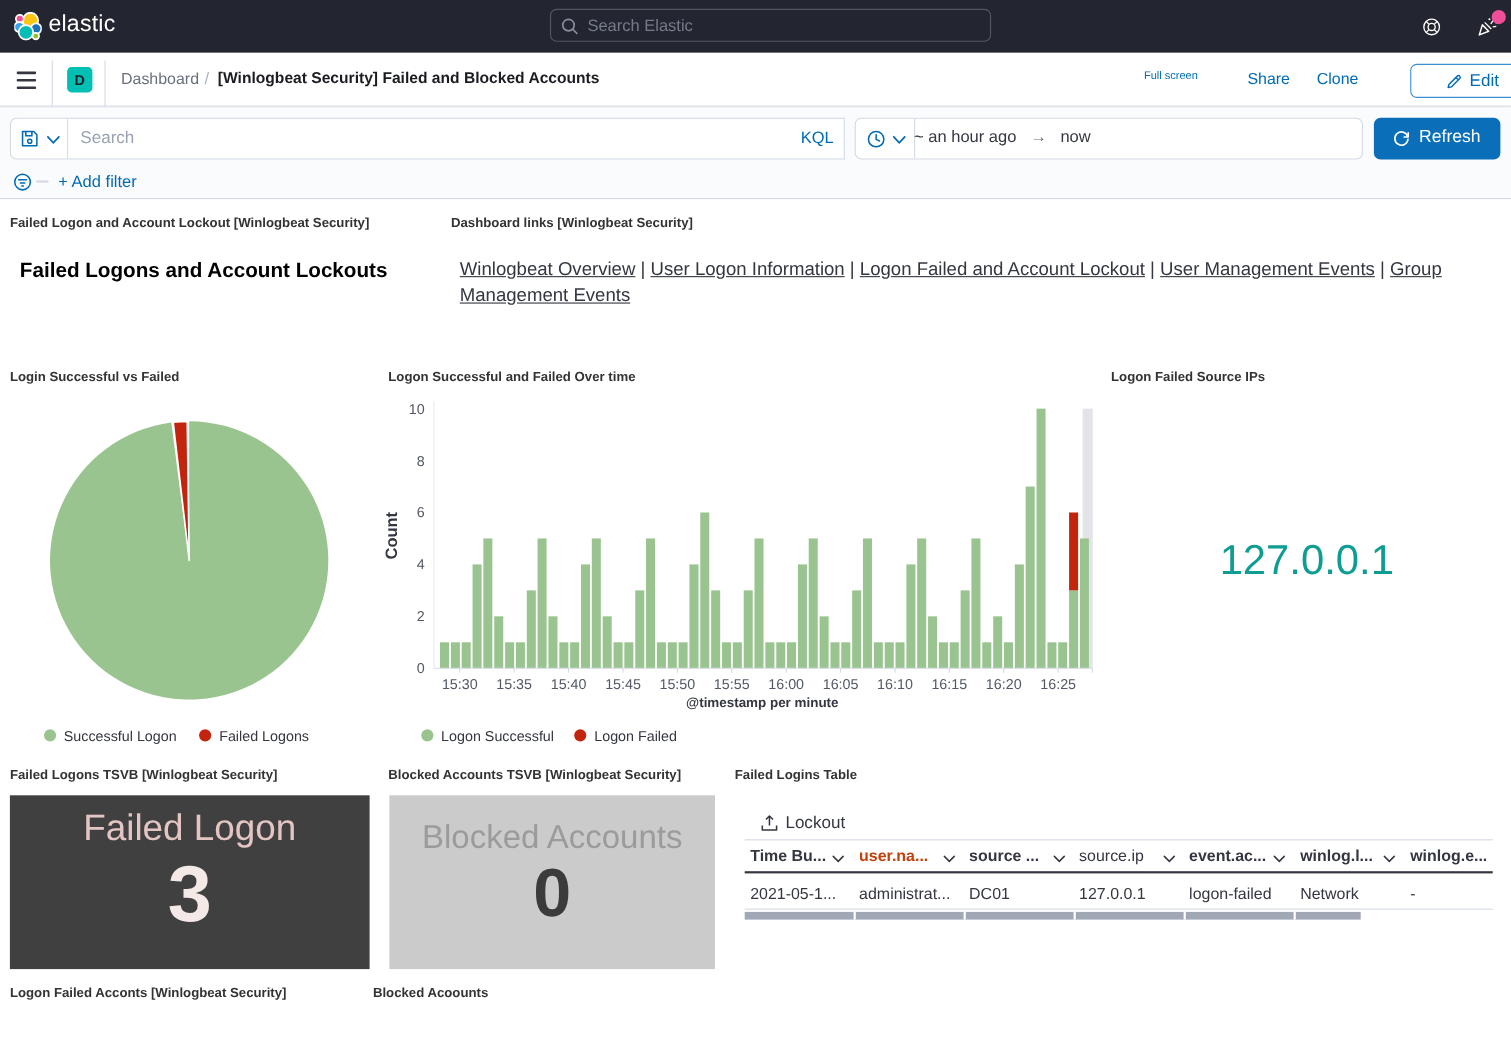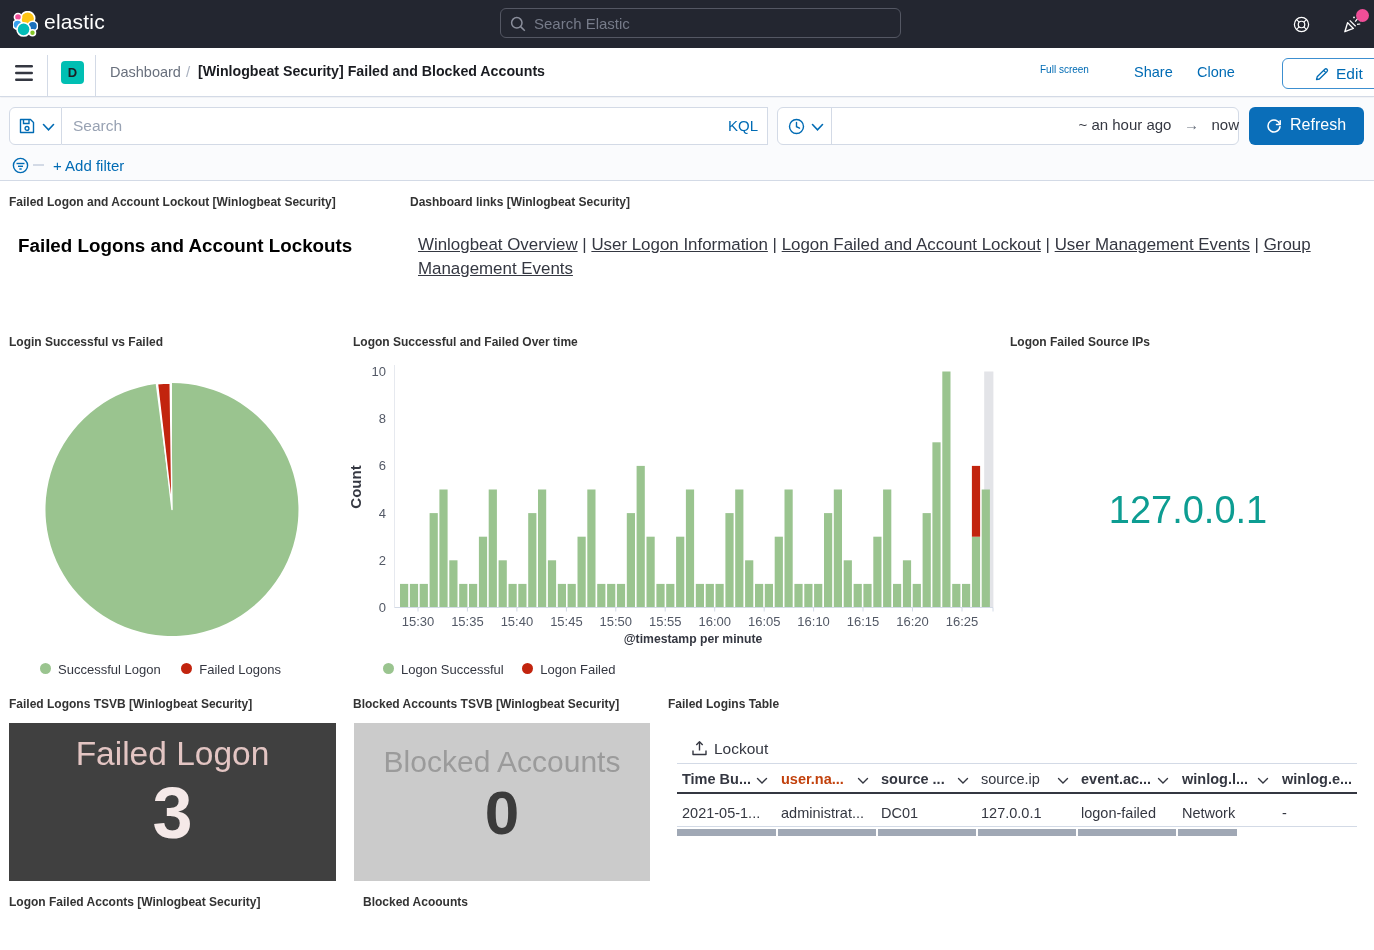--- a/index.html
+++ b/index.html
@@ -95,21 +95,21 @@
 
   <div class="abs" style="left:777px;top:9px;width:462px;height:38px;background:#fff;border:1px solid #d3dae6;border-radius:6px;">
     <svg class="abs" style="left:10px;top:10px;" width="17" height="17" viewBox="0 0 17 17">
       <circle cx="8.5" cy="8.5" r="7" fill="none" stroke="#006bb4" stroke-width="1.4"></circle>
       <path d="M8.5,4.5 V8.7 L11.5,10.2" fill="none" stroke="#006bb4" stroke-width="1.4" stroke-linecap="round"></path>
     </svg>
     <svg class="abs" style="left:33px;top:15px;" width="13" height="9" viewBox="0 0 13 9">
       <path d="M1.5,1.5 L6.5,6.8 L11.5,1.5" fill="none" stroke="#006bb4" stroke-width="1.6" stroke-linecap="round"></path>
     </svg>
     <div class="abs" style="left:53px;top:0;width:1px;height:36px;background:#d3dae6;"></div>
-    <div class="abs" style="left:53px;top:8px;width:408px;text-align:right;font-size:15px;color:#343741;">~ an hour ago&nbsp;&nbsp; <span style="color:#69707d;">→</span> &nbsp;&nbsp;now</div>
+    <div class="abs" style="left:53px;top:8px;width:408px;text-align:left;font-size:15px;color:#343741;">~ an hour ago&nbsp;&nbsp; <span style="color:#69707d;">→</span> &nbsp;&nbsp;now</div>
   </div>
 
   <div class="abs" style="left:1249px;top:9px;width:115px;height:38px;background:#0a6eb9;border-radius:6px;">
     <svg class="abs" style="left:17px;top:11px;" width="16" height="16" viewBox="0 0 16 16">
       <path d="M13.8,6.3 A6,6 0 1 0 14,8.6" fill="none" stroke="#fff" stroke-width="1.5" stroke-linecap="round"></path>
       <path d="M14.2,2.8 V6.5 H10.5" fill="none" stroke="#fff" stroke-width="1.5" stroke-linecap="round" stroke-linejoin="round"></path>
     </svg>
     <div class="abs" style="left:41px;top:9px;font-size:16px;color:#fff;">Refresh</div>
   </div>
 
@@ -312,15 +312,15 @@
 <div class="abs" style="left:1282px;top:805px;font-size:14.5px;color:#343741;">-</div>
 <div class="abs" style="left:776px;top:829px;width:2px;height:7px;background:#fff;z-index:5;"></div>
 <div class="abs" style="left:876px;top:829px;width:2px;height:7px;background:#fff;z-index:5;"></div>
 <div class="abs" style="left:976px;top:829px;width:2px;height:7px;background:#fff;z-index:5;"></div>
 <div class="abs" style="left:1076px;top:829px;width:2px;height:7px;background:#fff;z-index:5;"></div>
 <div class="abs" style="left:1176px;top:829px;width:2px;height:7px;background:#fff;z-index:5;"></div>
 
 <div class="abs" style="left:677px;top:829px;width:560px;height:7px;background:#a0a8b5;"></div>
 
 <div class="ptitle" style="left:9px;top:895px;">Logon Failed Acconts [Winlogbeat Security]</div>
-<div class="ptitle" style="left:363px;top:895px;">Blocked Acoounts</div>
+<div class="ptitle" style="left:339px;top:895px;">Blocked Acoounts</div>
 
 </div>
 
 </body></html>

